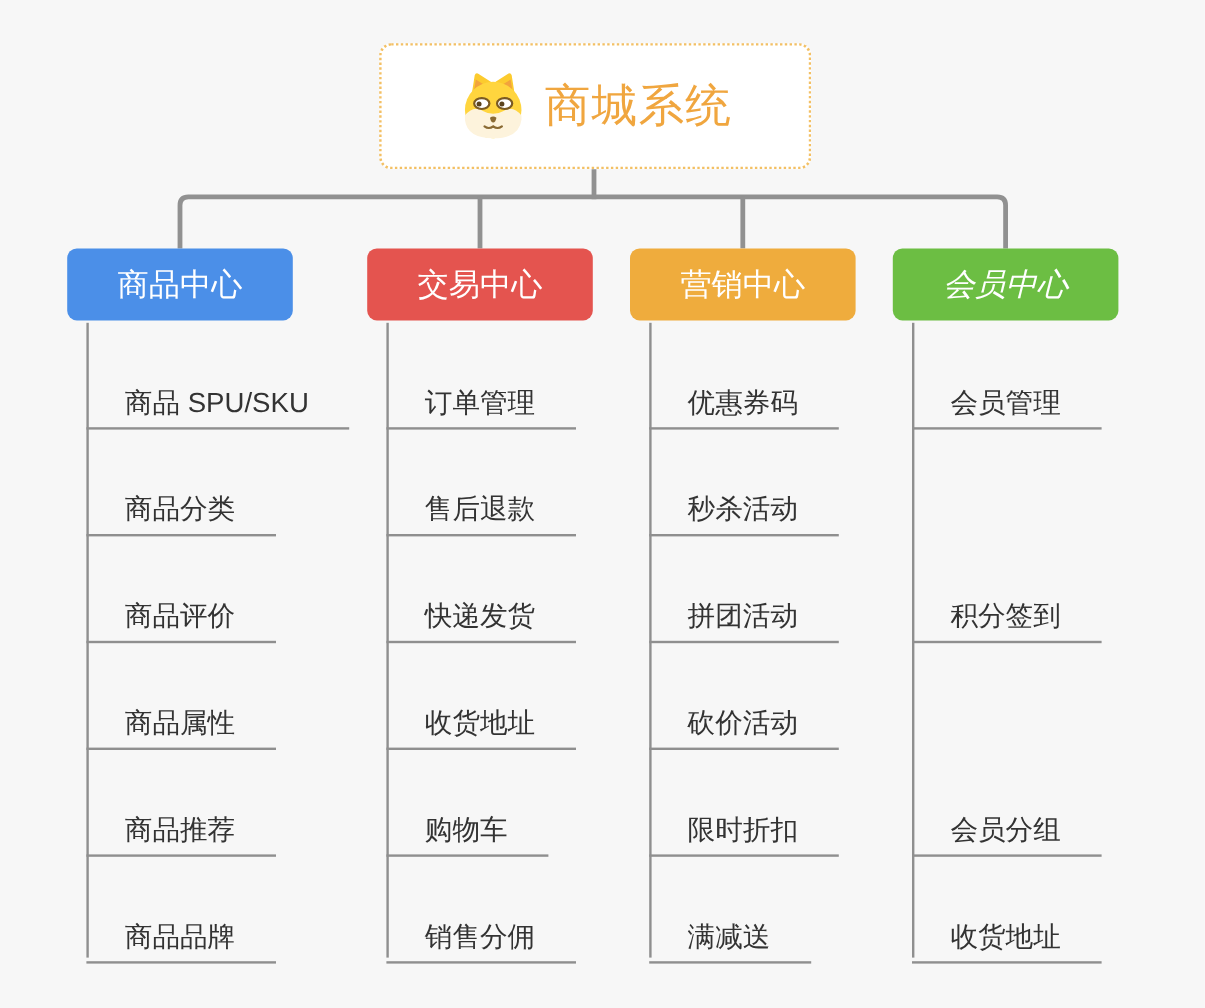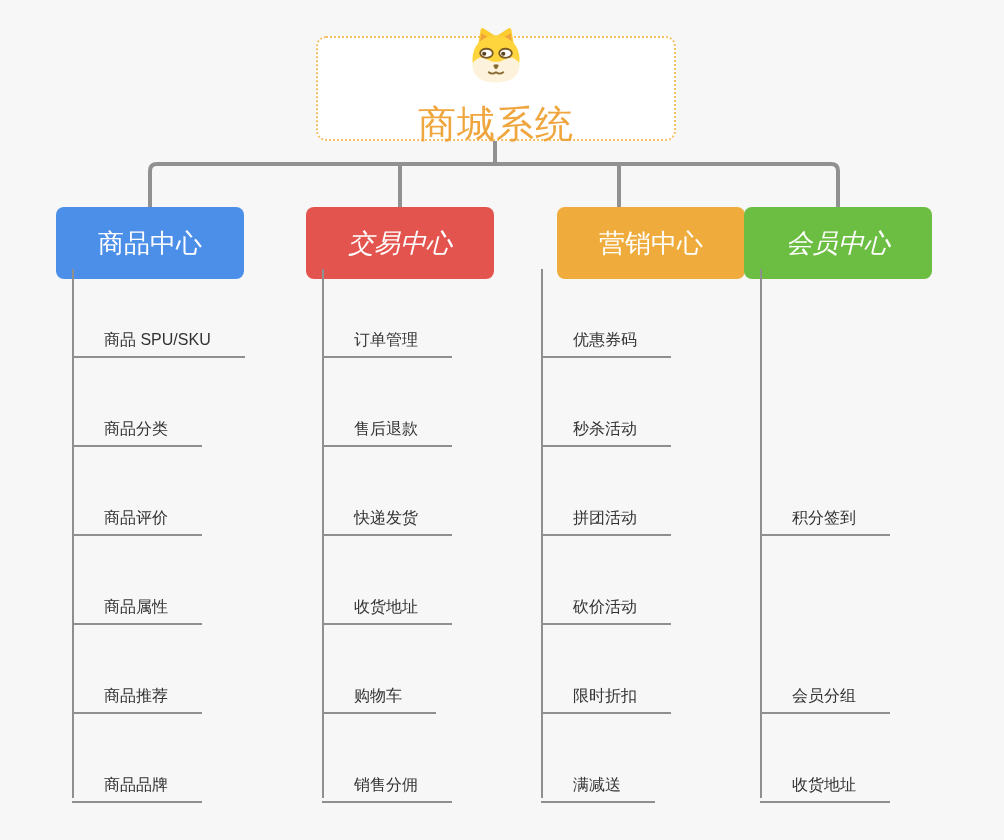--- a/index.html
+++ b/index.html
@@ -4,41 +4,41 @@
 <style>
   html,body{margin:0;padding:0;}
   .canvas{
     position:relative;width:1004px;height:840px;background:#f7f7f7;overflow:hidden;
     font-family:"Liberation Sans","DejaVu Sans",sans-serif;
   }
   
   .root{
     position:absolute;left:316px;top:36px;width:360px;height:105px;box-sizing:border-box;
     background:#ffffff;border:2px dotted #F3C064;border-radius:10px;
-    display:flex;align-items:center;justify-content:center;gap:14px;flex-direction:column;
+    display:flex;align-items:center;justify-content:center;gap:14px;
   }
   .root-title{font-size:38px;color:#F0A63F;letter-spacing:1px;}
   .dog{width:58px;height:58px;display:block;}
   
   .connectors{position:absolute;left:0;top:0;}
   
   .branch-header{
-    position:absolute;top:207px;width:188px;height:72px;border-radius:8px;
+    position:absolute;top:207px;width:188px;height:60px;border-radius:8px;
     color:#ffffff;font-size:26px;display:flex;align-items:center;justify-content:center;
   }
   .b0{left:56px}.b1{left:306px}.b2{left:525px}.b3{left:744px}
   
   .trunk{position:absolute;top:269px;width:2px;height:529px;background:#8F8F8F;}
   .t0{left:72px}.t1{left:322px}.t2{left:541px}.t3{left:760px}
   
   .leaf{
     position:absolute;height:46px;box-sizing:content-box;
     display:flex;align-items:flex-end;
     padding:0 34px 5px 32px;border-bottom:2px solid #8F8F8F;
-    font-size:16px;color:#333333;white-space:nowrap;
+    font-size:23px;color:#333333;white-space:nowrap;
   }
   .l0{left:72px}.l1{left:322px}.l2{left:541px}.l3{left:760px}
   .r0{top:305px}.r1{top:394px}.r2{top:483px}.r3{top:572px}.r4{top:661px}.r5{top:750px}
 </style>
 </head>
 <body>
 
 <div class="canvas">
 
   <svg class="connectors" width="1004" height="840">
@@ -64,22 +64,22 @@
         <circle cx="19" cy="29.5" r="2.3" fill="#5B431D"></circle>
         <circle cx="40" cy="29.5" r="2.3" fill="#5B431D"></circle>
         <path d="M29 42 Q32 40 35 42 Q34 46.5 32 46.5 Q30 46.5 29 42 Z" fill="#8A6A33"></path>
         <path d="M24 50 Q28 53 32 50 Q36 53 40 50" stroke="#8A6A33" stroke-width="2" fill="none" stroke-linecap="round"></path>
       </svg>
     </span>
     <span class="root-title" style="color: rgb(240, 166, 63);">商城系统</span>
   </div>
 
   <div class="branch-header b0" style="background: rgb(75, 143, 232);">商品中心</div>
-  <div class="branch-header b1" style="background: rgb(228, 84, 79); font-style: italic;">交易中心</div>
-  <div class="branch-header b2" style="background: rgb(239, 172, 61); margin-left: 32px;">营销中心</div>
+  <div class="branch-header b1" style="background: rgb(228, 84, 79);">交易中心</div>
+  <div class="branch-header b2" style="background: rgb(239, 172, 61);">营销中心</div>
   <div class="branch-header b3" style="background: rgb(108, 190, 67); font-style: italic;">会员中心</div>
 
   <div class="trunk t0"></div>
   <div class="trunk t1"></div>
   <div class="trunk t2"></div>
   <div class="trunk t3"></div>
 
   <div class="leaf l0 r0">商品 SPU/SKU</div>
   <div class="leaf l0 r1">商品分类</div>
   <div class="leaf l0 r2">商品评价</div>
@@ -94,17 +94,18 @@
   <div class="leaf l1 r4">购物车</div>
   <div class="leaf l1 r5">销售分佣</div>
 
   <div class="leaf l2 r0">优惠券码</div>
   <div class="leaf l2 r1">秒杀活动</div>
   <div class="leaf l2 r2">拼团活动</div>
   <div class="leaf l2 r3">砍价活动</div>
   <div class="leaf l2 r4">限时折扣</div>
   <div class="leaf l2 r5">满减送</div>
 
+  <div class="leaf l3 r0">会员管理</div>
   <div class="leaf l3 r2">积分签到</div>
   <div class="leaf l3 r4">会员分组</div>
   <div class="leaf l3 r5">收货地址</div>
 
 </div>
 
 </body></html>

